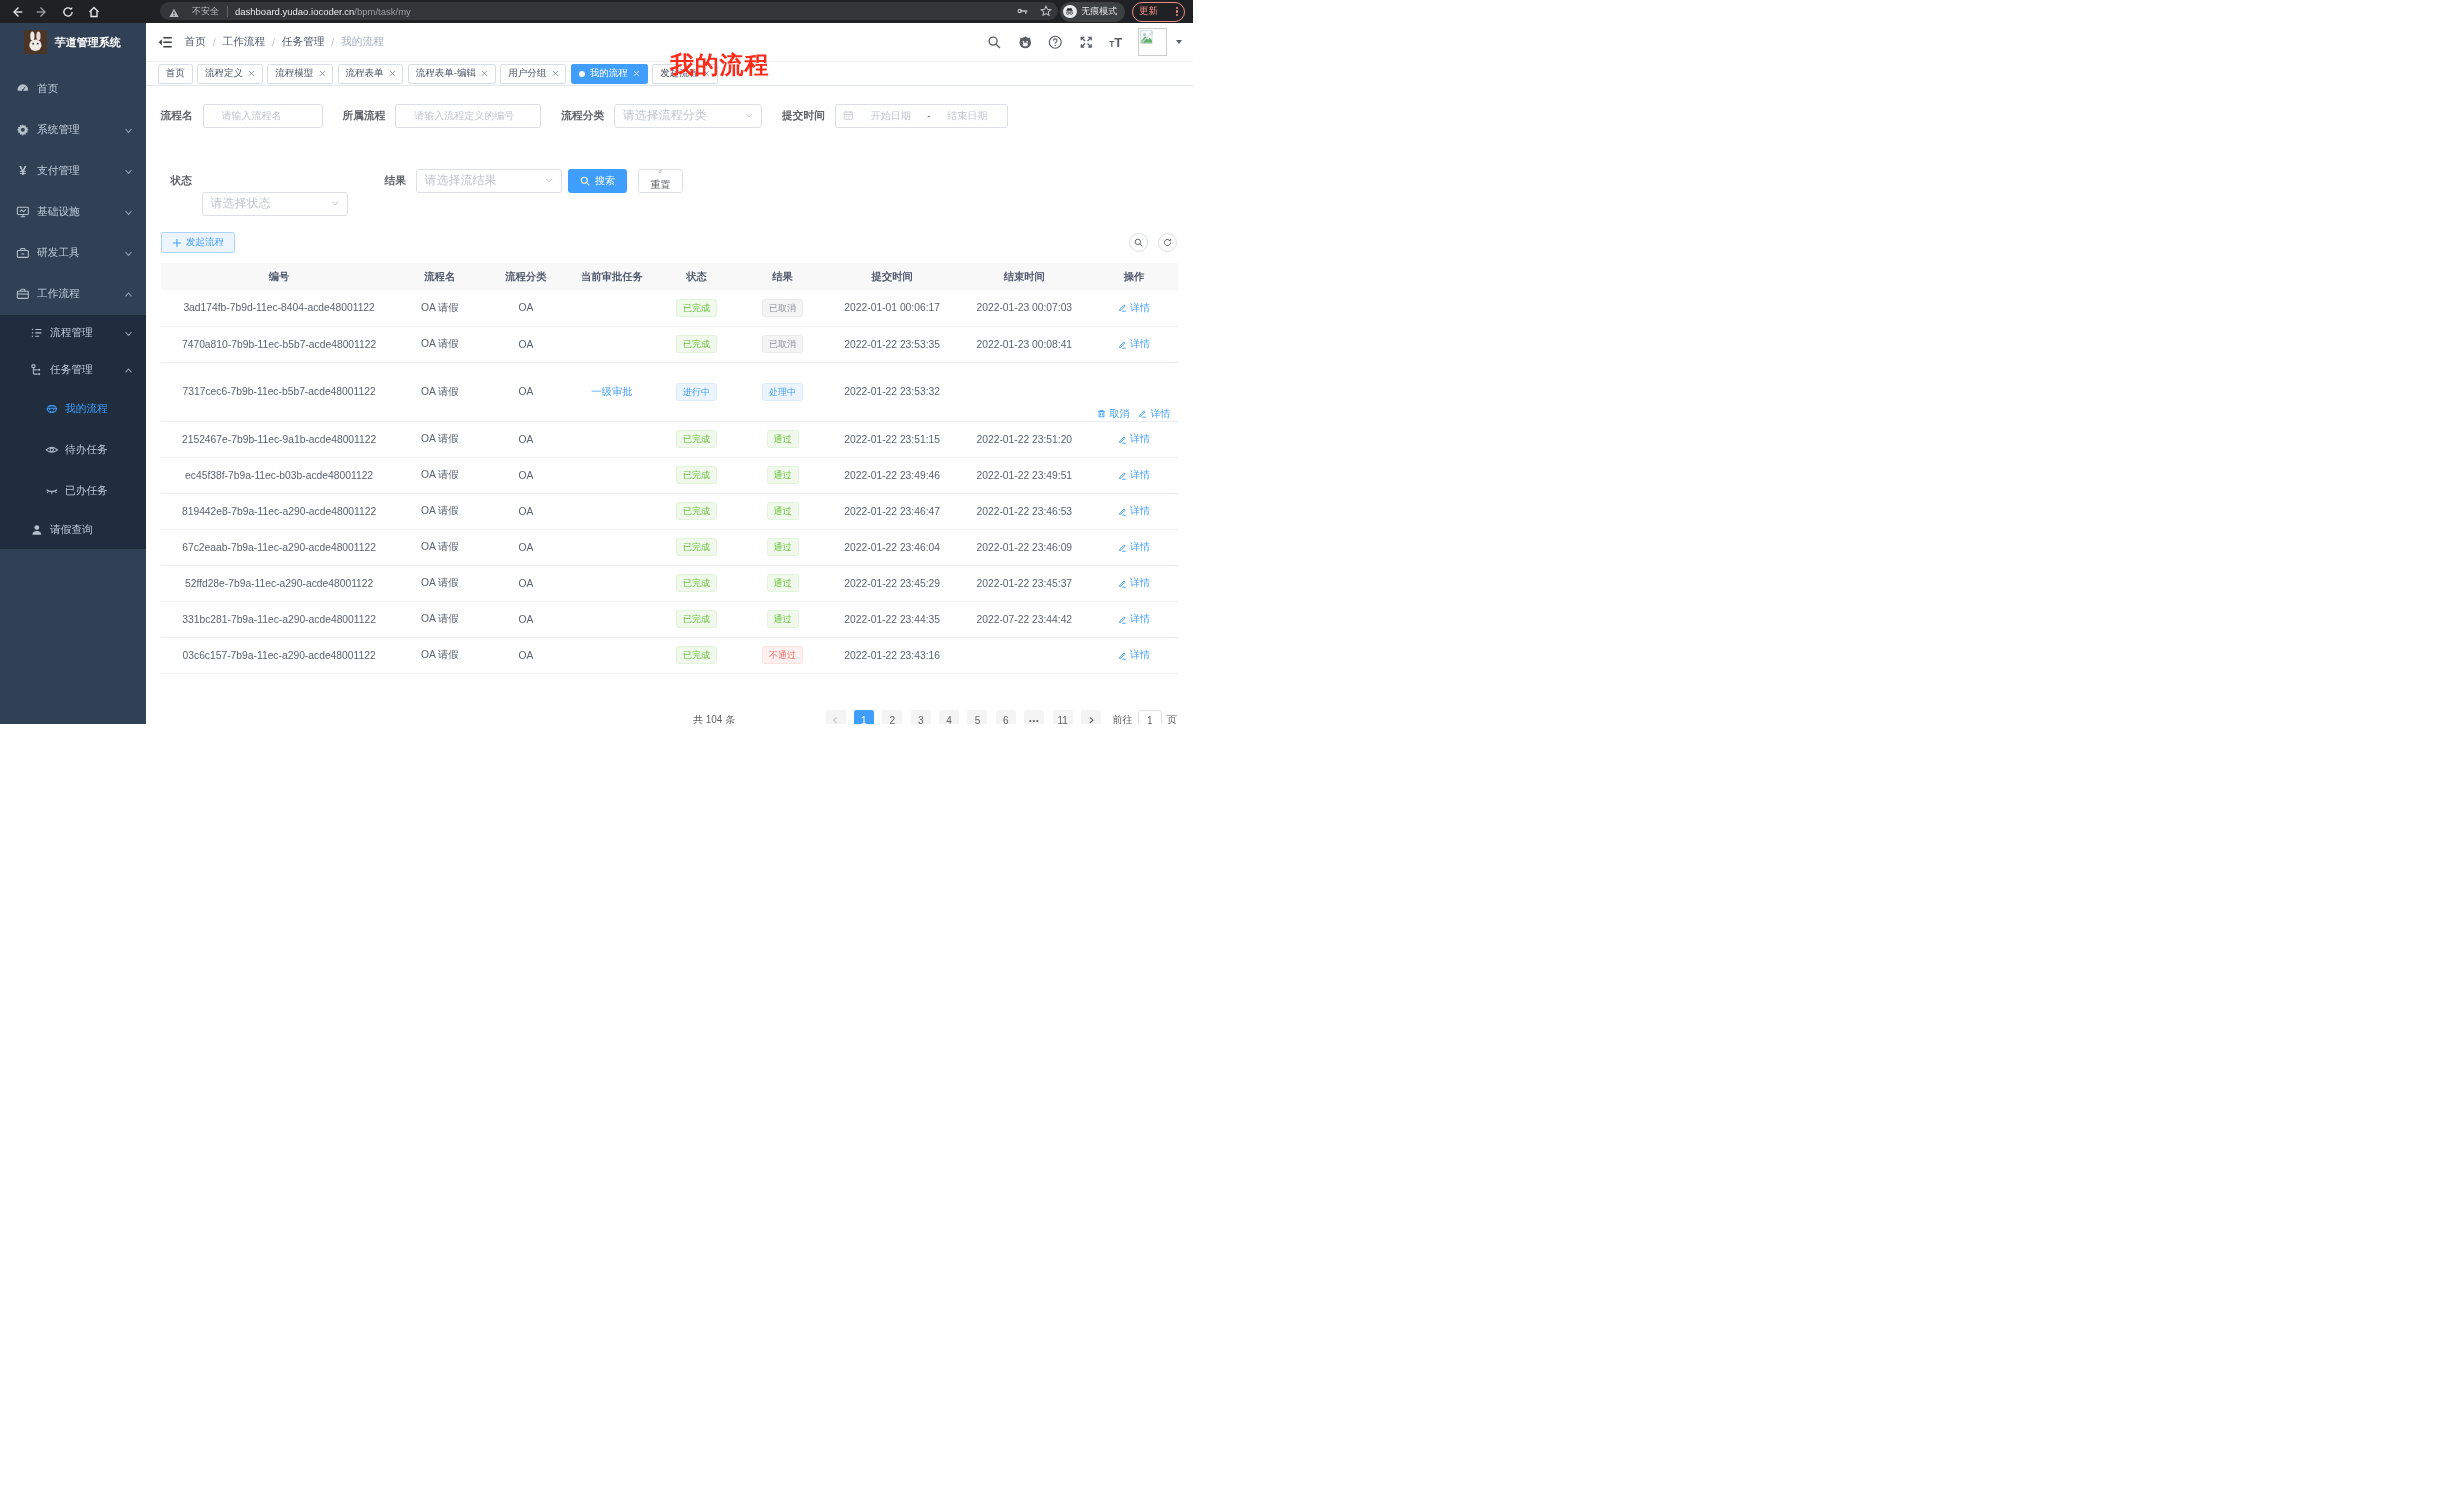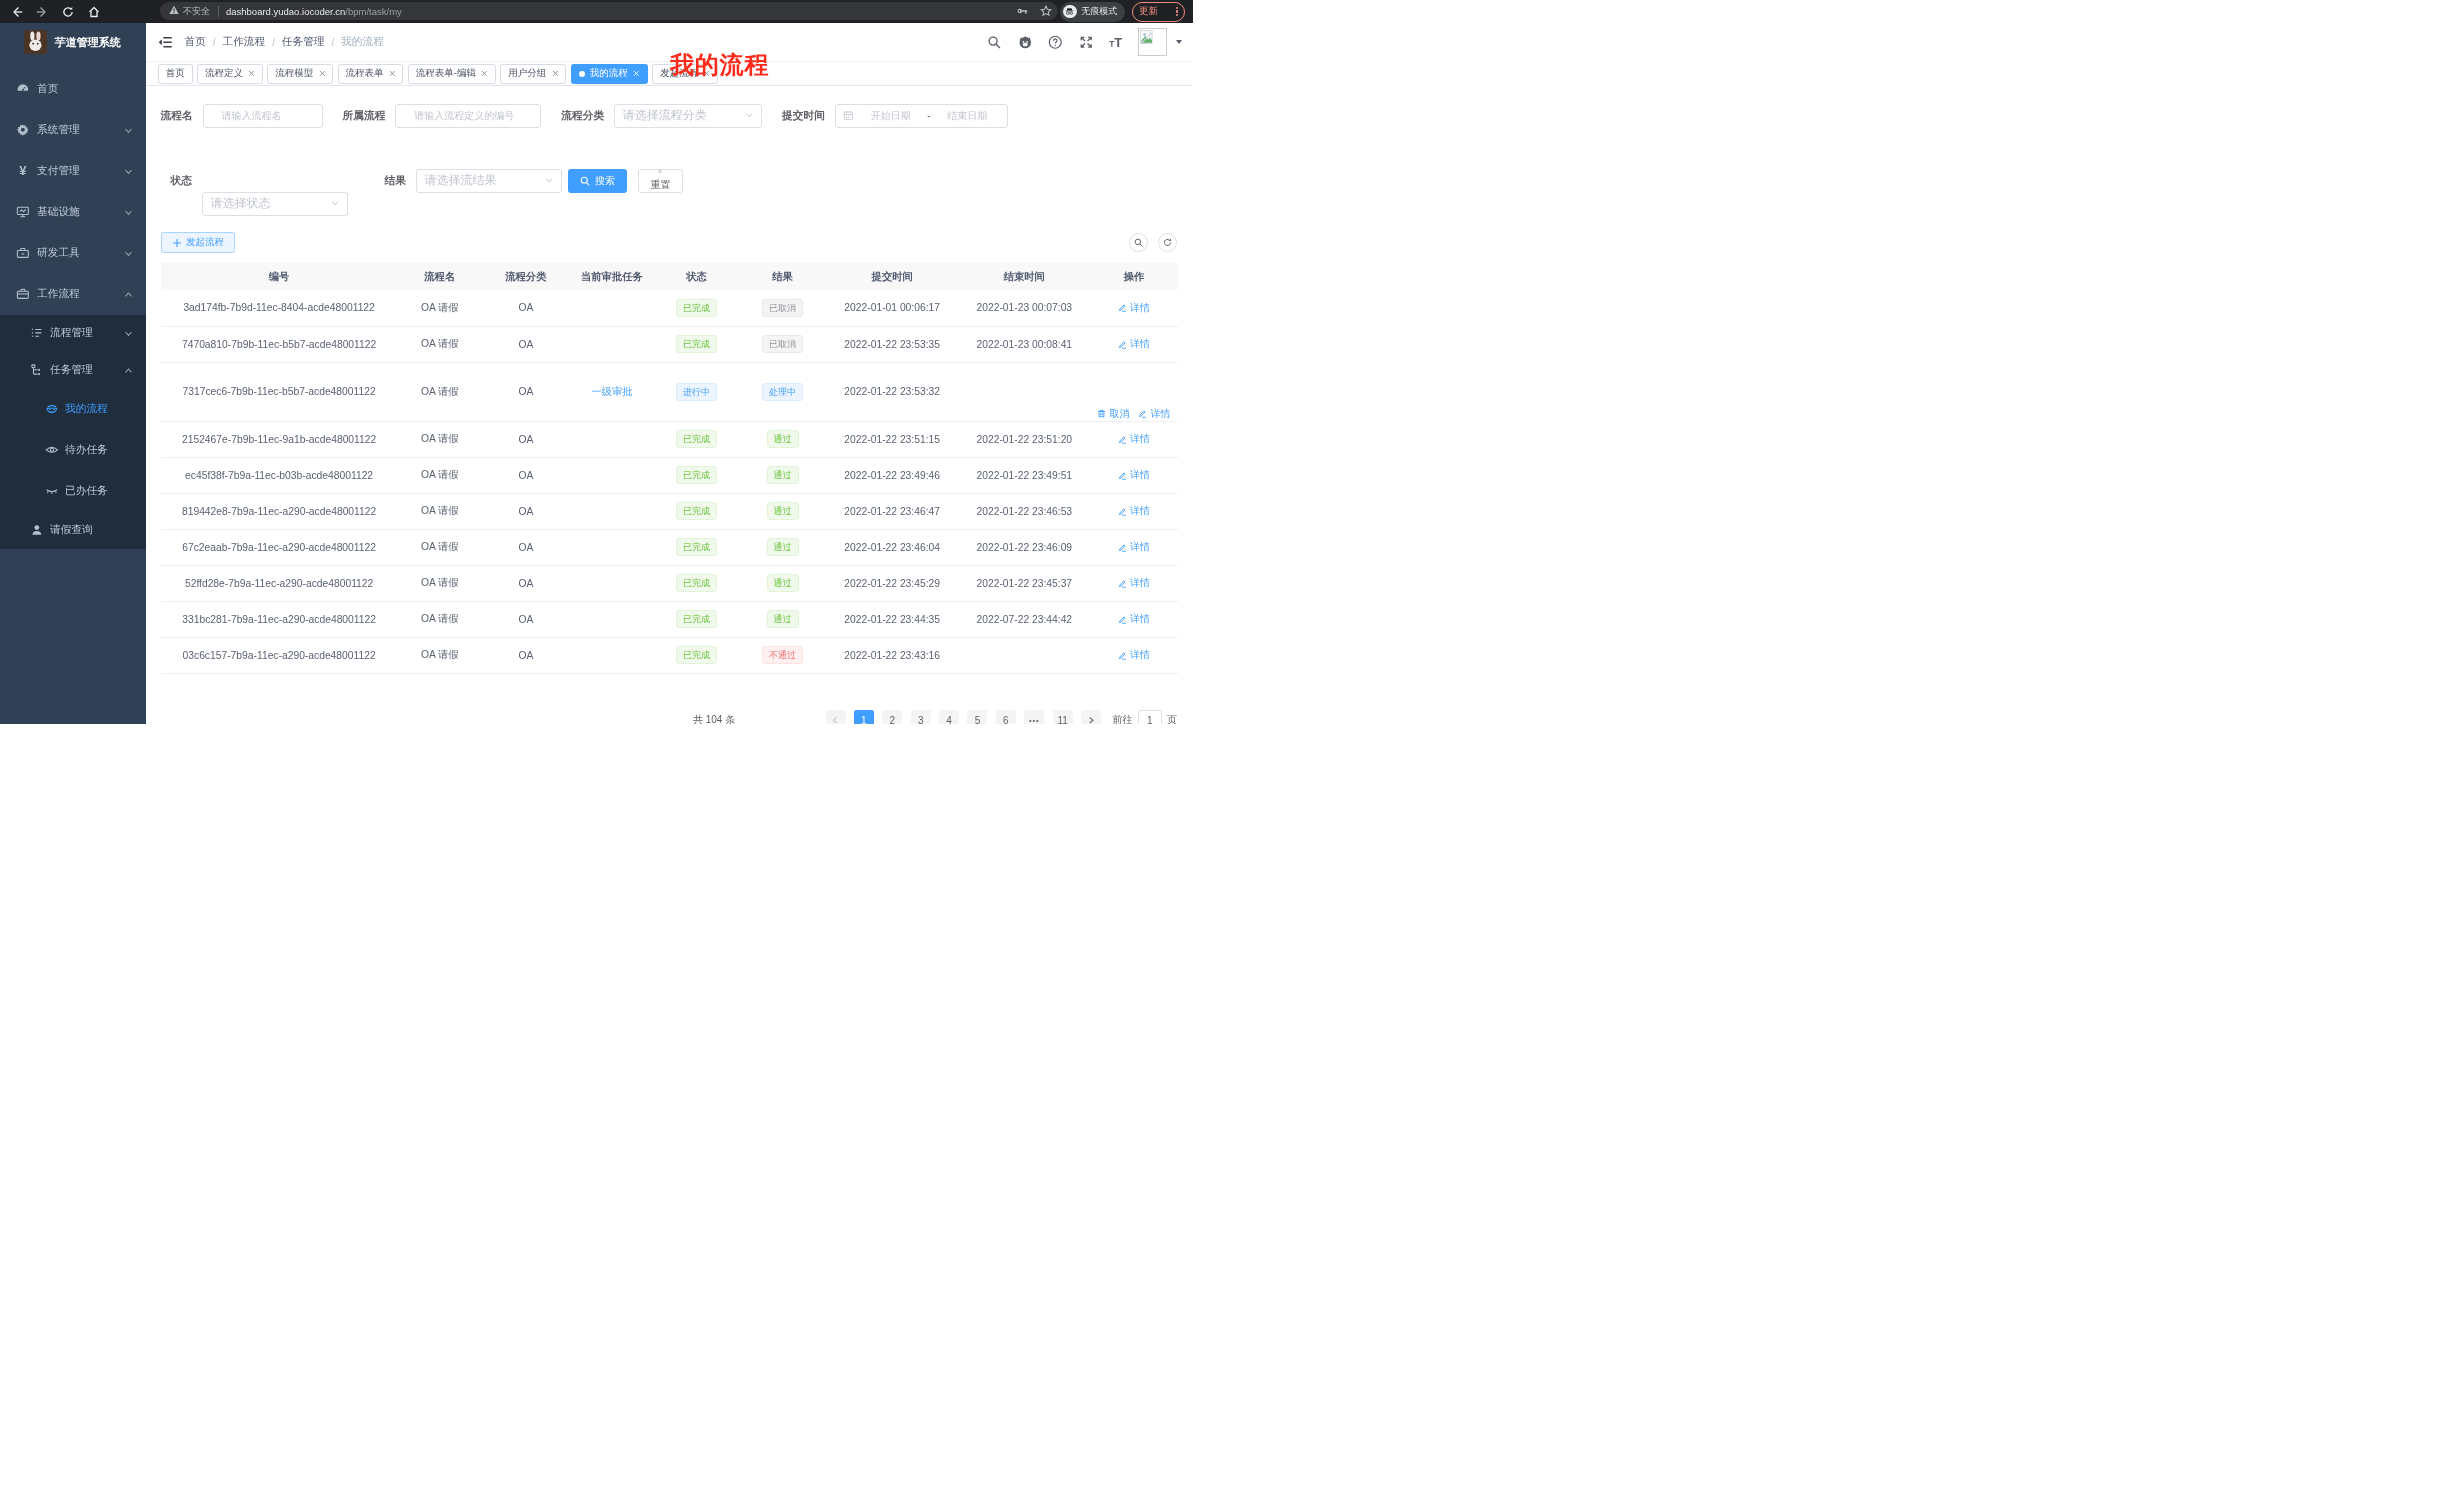--- a/index.html
+++ b/index.html
@@ -6,21 +6,21 @@
   html,body { width:1193px; height:724px; overflow:hidden; background:#fff;
     font-family:"Liberation Sans","DejaVu Sans",sans-serif; }
 
   
   .browser-bar{height:23px;background:#202124;display:flex;align-items:center;position:relative;}
   .nav-btns{display:flex;align-items:center;gap:13.7px;padding:0 10.7px;}
   .nav-ic{width:12px;height:12px;color:#e8eaed;}
   .nav-ic.dim{color:#9aa0a6;}
   .url-pill{position:absolute;left:160px;top:2.3px;width:898px;height:18px;background:#35363a;
     border-radius:9px;display:flex;align-items:center;padding:0 9px;color:#dadce0;font-size:9px;}
-  .url-sec{display:flex;align-items:flex-start;gap:4px;color:#bdc1c6;}
+  .url-sec{display:flex;align-items:flex-end;gap:13px;color:#bdc1c6;}
   .url-sep{width:0.8px;height:10.7px;background:#5f6368;margin:0 7.6px;}
   .url-host{color:#e8eaed;font-size:9.5px;}
   .url-path{color:#9aa0a6;font-size:9.5px;}
   .pill-right{position:absolute;right:6px;display:flex;align-items:center;gap:12px;}
   .incog{position:absolute;left:1060px;top:1.5px;height:20px;background:#3c4043;border-radius:10px;
     display:flex;align-items:center;gap:4.6px;padding:0 7.6px 0 3px;color:#e8eaed;font-size:9px;}
   .incog-circ{width:13.7px;height:13.7px;border-radius:50%;background:#e8eaed;display:flex;align-items:center;justify-content:center;}
   .update-pill{position:absolute;left:1132px;top:1.5px;width:53px;height:20px;border:0.8px solid #f28b82;
     border-radius:10px;display:flex;align-items:center;justify-content:space-between;padding:0 6px;color:#f28b82;font-size:9.5px;}
   .vdots{display:flex;flex-direction:column;gap:1.5px;}

